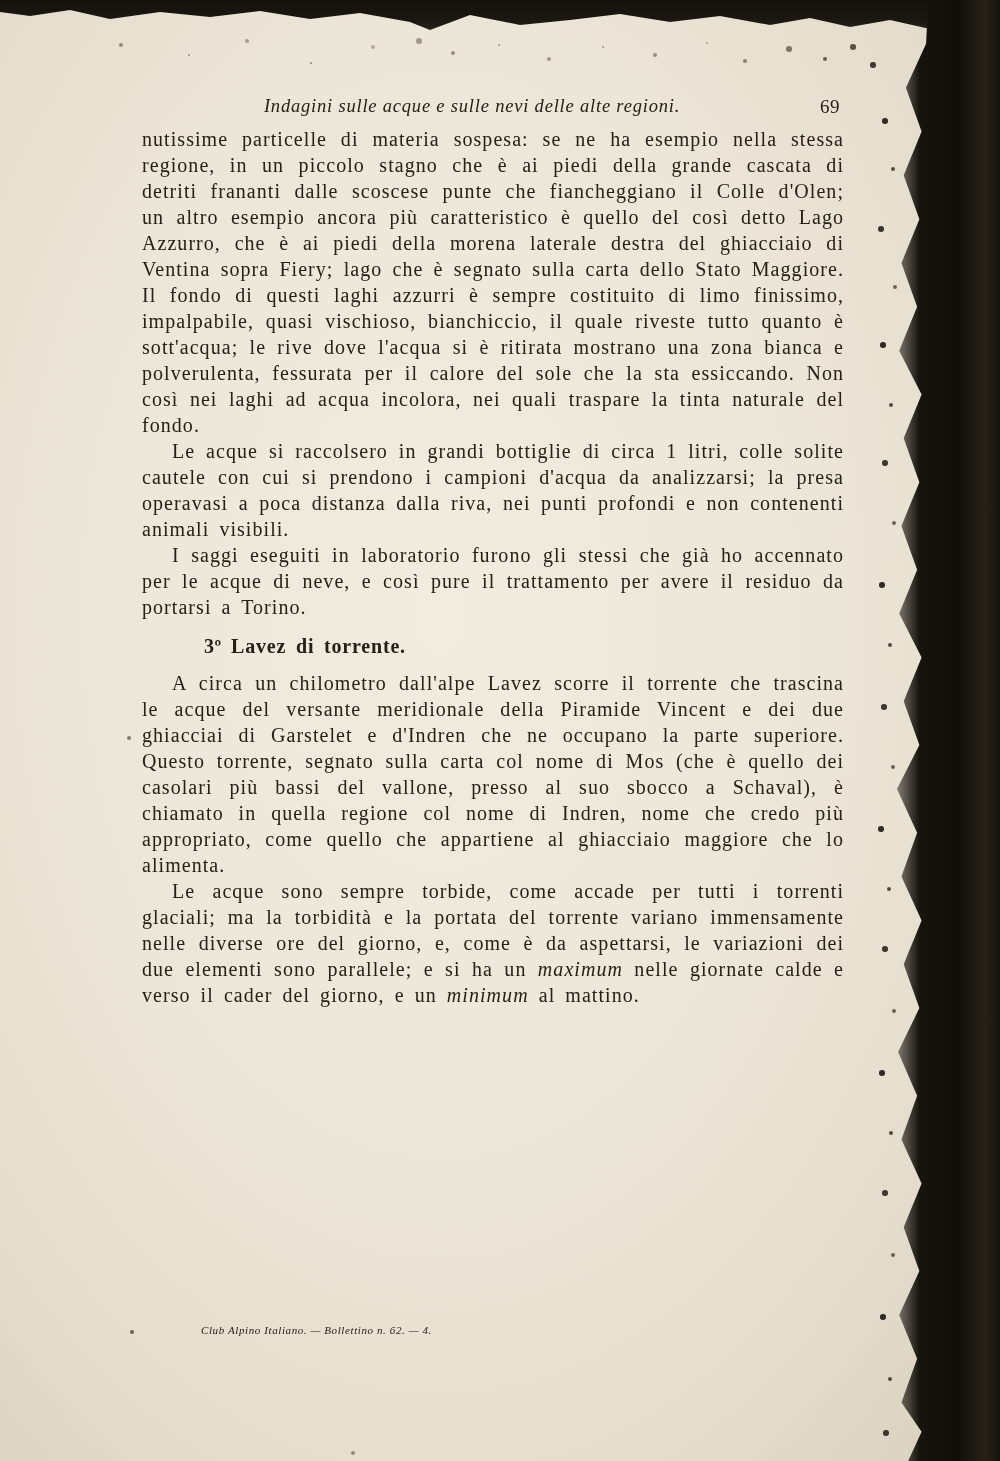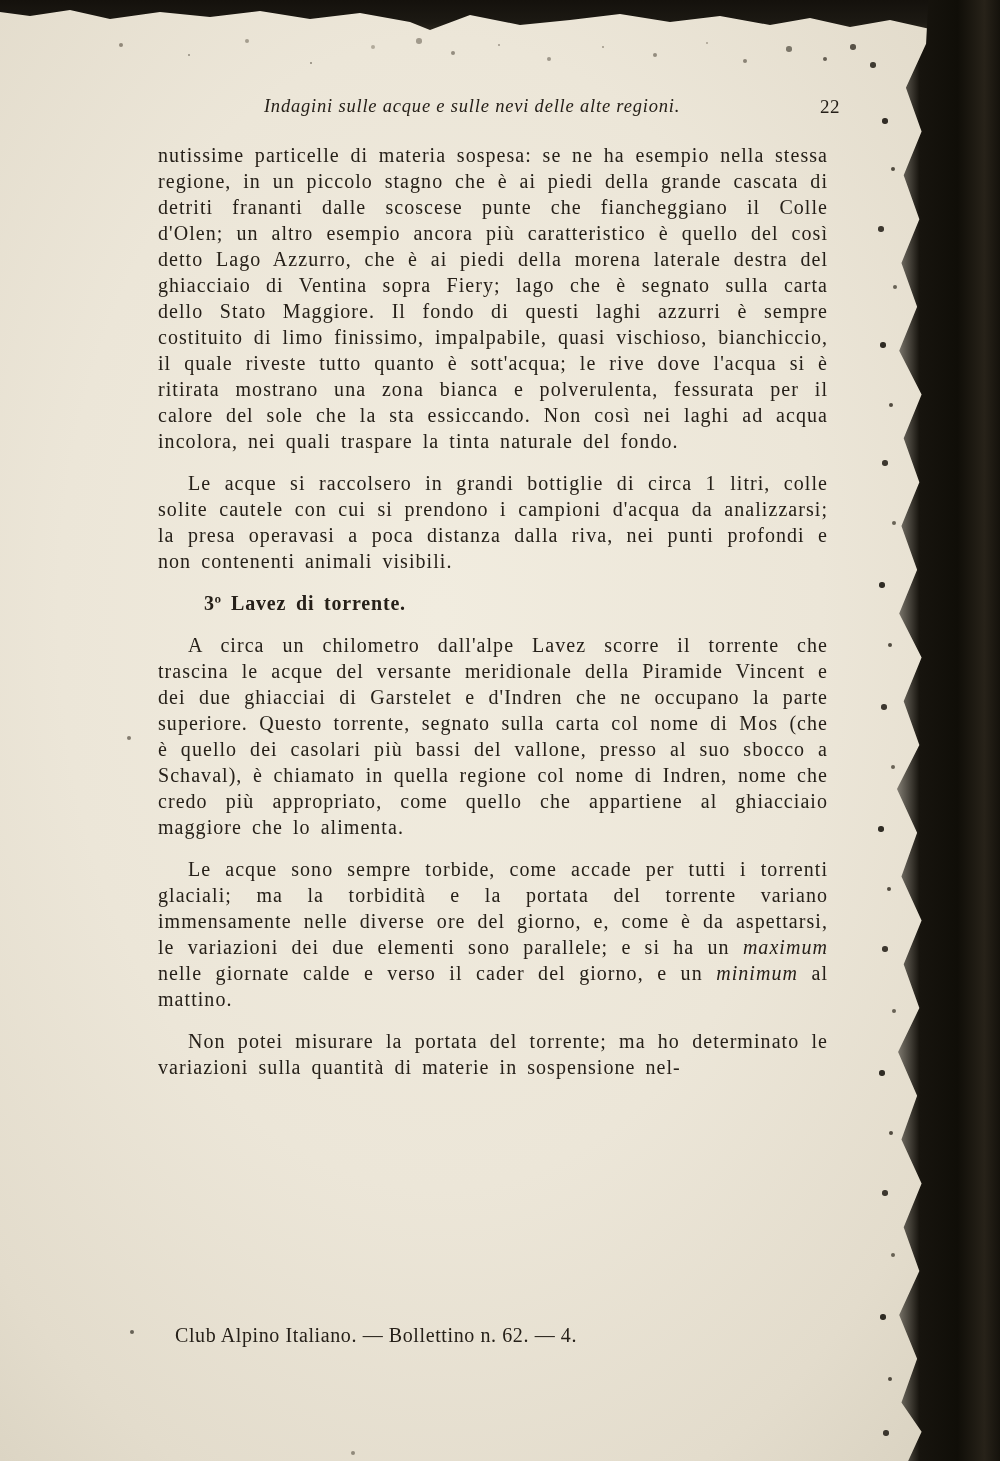--- a/index.html
+++ b/index.html
@@ -54,49 +54,49 @@
     position:absolute;left:142px;top:96px;width:700px;height:28px;
     font-style:italic;font-size:18.5px;letter-spacing:.8px;
   }
   .running-title{display:block;text-align:center;padding-right:40px;}
   .page-number{position:absolute;right:2px;top:0;font-style:normal;font-size:19px;letter-spacing:.5px;}
   .page-body{
     position:absolute;left:142px;top:126px;width:702px;
     font-size:20px;line-height:26px;text-align:justify;
     letter-spacing:1.05px;word-spacing:4px;
   }
-  .para{margin:16px;}
+  .para{margin:0;}
   .para.indent{text-indent:30px;}
   .section-heading{margin:13px 0 11px 62px;}
   .sec-num{letter-spacing:.5px;font-weight:bold;}
   .sec-title{font-weight:bold;letter-spacing:.8px;}
   .it{font-style:italic;}
   .page-footer{
-    position:absolute;left:175px;top:1324px;
-    font-size:20px;letter-spacing:.6px;
+    position:absolute;left:201px;top:1324px;
+    font-style:italic;font-size:11px;letter-spacing:.6px;
   }
 </style>
 </head>
 <body>
 
 <div class="scan">
   <div class="noise-top"></div>
   <div class="noise-right"></div>
   <div class="speckles"></div>
 
   <div class="page-header">
     <span class="running-title">Indagini sulle acque e sulle nevi delle alte regioni.</span>
-    <span class="page-number">22</span>
+    <span class="page-number">69</span>
   </div>
 
   <div class="page-body">
       <p class="para"><span>nutissime particelle di materia sospesa: se ne ha esempio nella stessa regione, in un piccolo stagno che è ai piedi della grande cascata di detriti frananti dalle scoscese punte che fiancheggiano il Colle d'Olen; un altro esempio ancora più caratteristico è quello del così detto Lago Azzurro, che è ai piedi della morena laterale destra del ghiacciaio di Ventina sopra Fiery; lago che è segnato sulla carta dello Stato Maggiore. Il fondo di questi laghi azzurri è sempre costituito di limo finissimo, impalpabile, quasi vischioso, bianchiccio, il quale riveste tutto quanto è sott'acqua; le rive dove l'acqua si è ritirata mostrano una zona bianca e polverulenta, fessurata per il calore del sole che la sta essiccando. Non così nei laghi ad acqua incolora, nei quali traspare la tinta naturale del fondo.</span></p>
       <p class="para indent"><span>Le acque si raccolsero in grandi bottiglie di circa 1 litri, colle solite cautele con cui si prendono i campioni d'acqua da analizzarsi; la presa operavasi a poca distanza dalla riva, nei punti profondi e non contenenti animali visibili.</span></p>
+      <p class="para indent"><span>I saggi eseguiti in laboratorio furono gli stessi che già ho accennato per le acque di neve, e così pure il trattamento per avere il residuo da portarsi a Torino.</span></p>
       <div class="section-heading"><span class="sec-num">3º </span><span class="sec-title">Lavez di torrente.</span></div>
       <p class="para indent"><span>A circa un chilometro dall'alpe Lavez scorre il torrente che trascina le acque del versante meridionale della Piramide Vincent e dei due ghiacciai di Garstelet e d'Indren che ne occupano la parte superiore. Questo torrente, segnato sulla carta col nome di Mos (che è quello dei casolari più bassi del vallone, presso al suo sbocco a Schaval), è chiamato in quella regione col nome di Indren, nome che credo più appropriato, come quello che appartiene al ghiacciaio maggiore che lo alimenta.</span></p>
       <p class="para indent"><span>Le acque sono sempre torbide, come accade per tutti i torrenti glaciali; ma la torbidità e la portata del torrente variano immensamente nelle diverse ore del giorno, e, come è da aspettarsi, le variazioni dei due elementi sono parallele; e si ha un </span><span class="it">maximum</span><span> nelle giornate calde e verso il cader del giorno, e un </span><span class="it">minimum</span><span> al mattino.</span></p>
-      <p class="para indent"><span>Non potei misurare la portata del torrente; ma ho determinato le variazioni sulla quantità di materie in sospensione nel-</span></p>
     </div>
 
   <div class="page-footer">
     <span>Club Alpino Italiano. — Bollettino n. 62. — 4.</span>
   </div>
 </div>
 
 </body></html>

